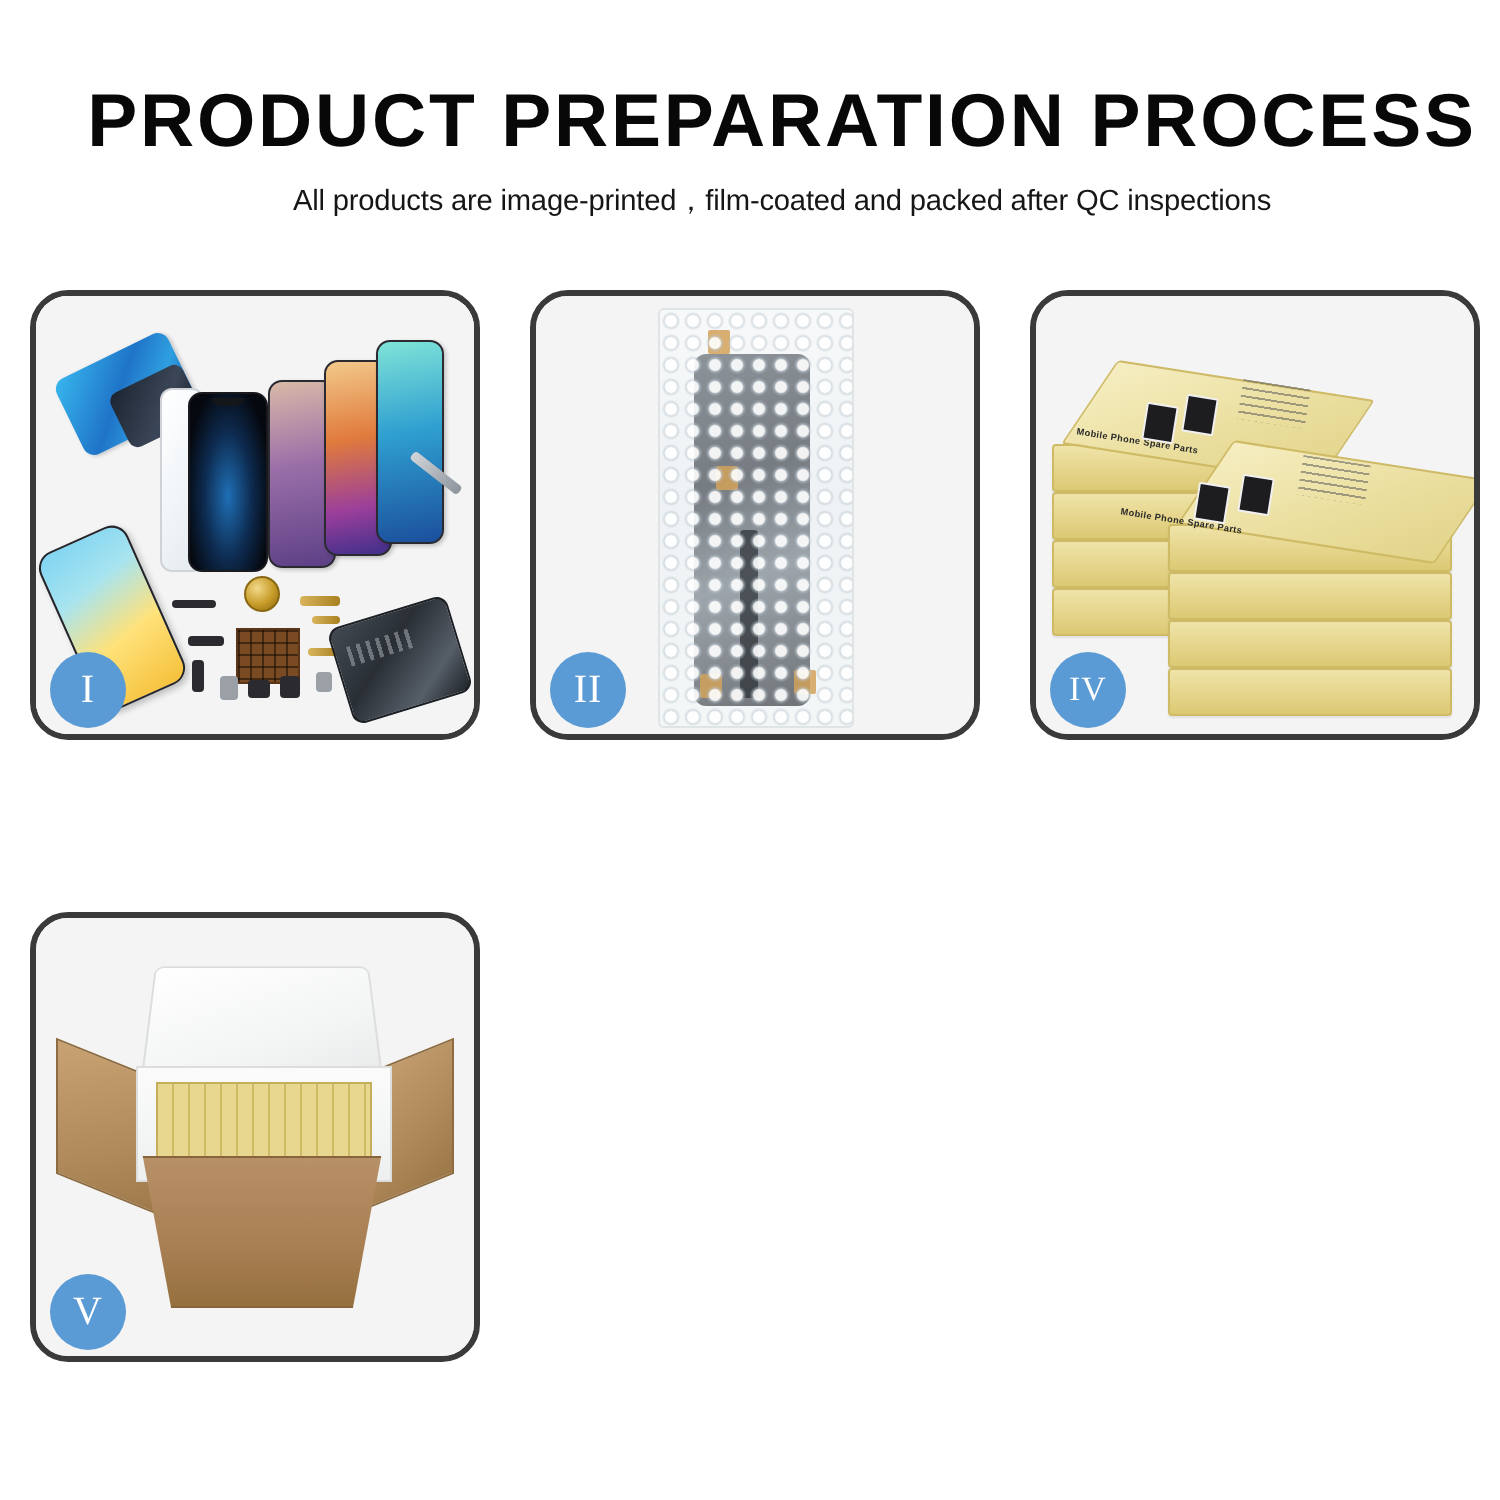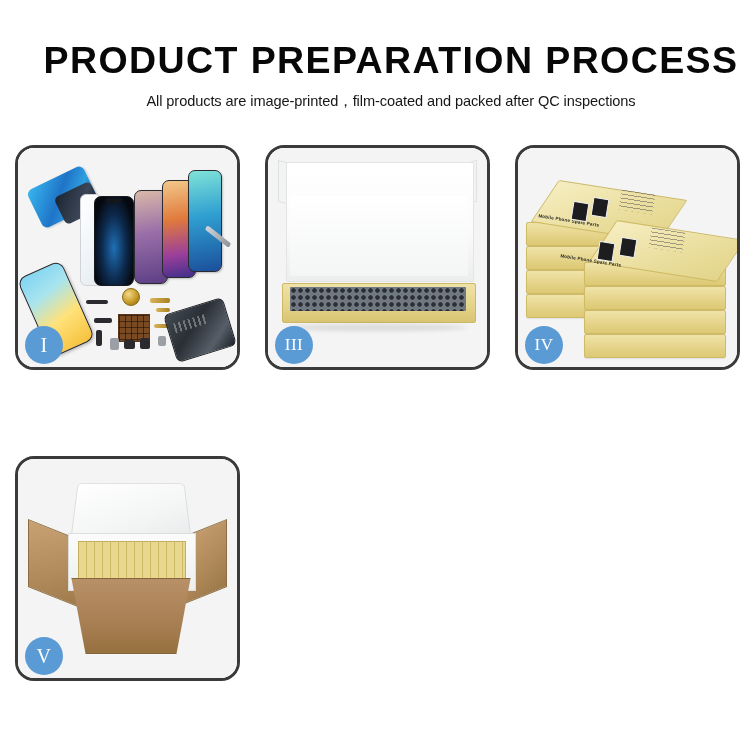--- a/index.html
+++ b/index.html
@@ -453,33 +453,35 @@
       <div class="part flex" style="left:122px; top:190px; width:10px; height:11px;"></div>
       <div class="part flex gold" style="left:136px; top:176px; width:16px; height:4px;"></div>
       <div class="part flex grey" style="left:140px; top:188px; width:8px; height:10px;"></div>
 
       <div class="back-plate"></div>
       <div class="tweezer"></div>
     </div>
     <div class="badge">I</div>
   </div>
 
-
   <div class="panel">
     <div class="panel-inner">
-      <div class="box3-lid-flap-l"></div>
-      <div class="box3-lid-flap-r"></div>
-      <div class="box3-lid"></div>
-      <div class="box3-foam"></div>
-      <div class="box3-tray"></div>
-      <div class="box3-screens"></div>
-      <div class="box3-shadow"></div>
+      <div class="bubble-bag">
+        <div class="bag-screen"></div>
+        <div class="bag-cable"></div>
+        <div class="tape" style="left:24px; top:10px;"></div>
+        <div class="tape" style="left:28px; top:78px;"></div>
+        <div class="tape" style="left:20px; bottom:14px;"></div>
+        <div class="tape" style="right:18px; bottom:16px;"></div>
+        <div class="bubbles"></div>
+      </div>
     </div>
-    <div class="badge wide">III</div>
+    <div class="badge">II</div>
   </div>
+
 
   <div class="panel">
     <div class="panel-inner">
       <div class="stack">
 
         <div class="sbox" style="left:2px;  top:58px;"></div>
         <div class="sbox" style="left:2px;  top:82px;"></div>
         <div class="sbox" style="left:2px;  top:106px;"></div>
         <div class="sbox" style="left:2px;  top:130px;"></div>
         <div class="sbox-top" style="left:14px; top:26px;"></div>

